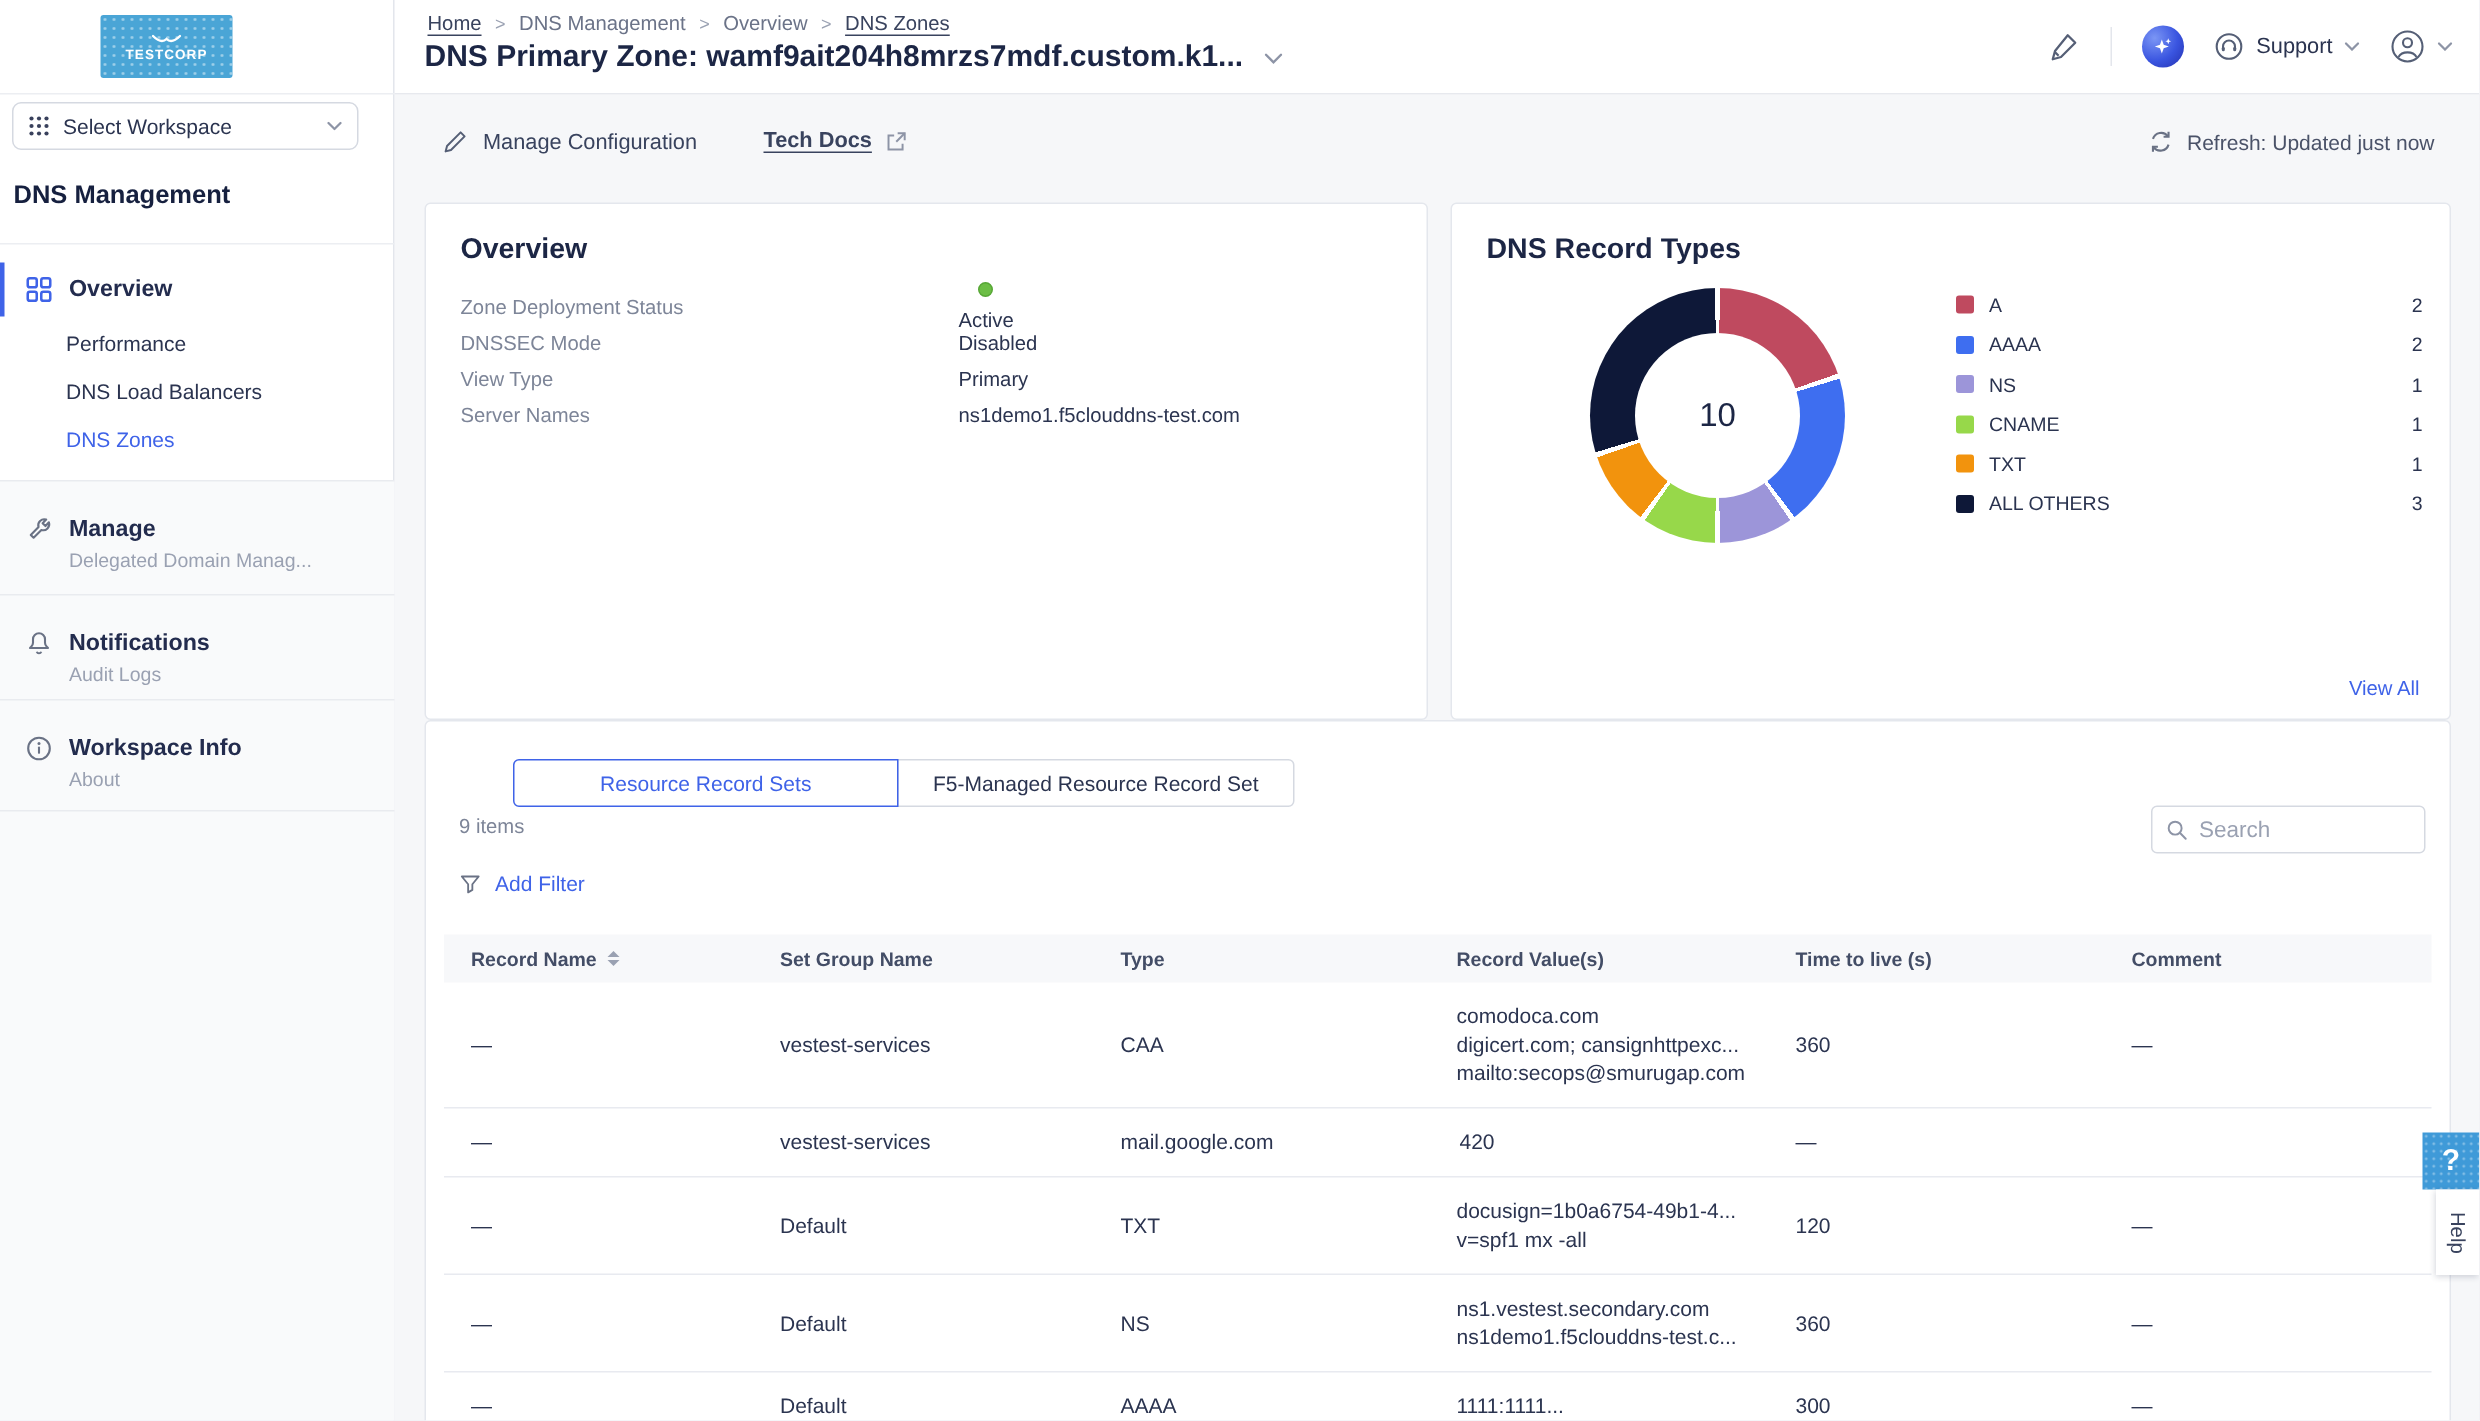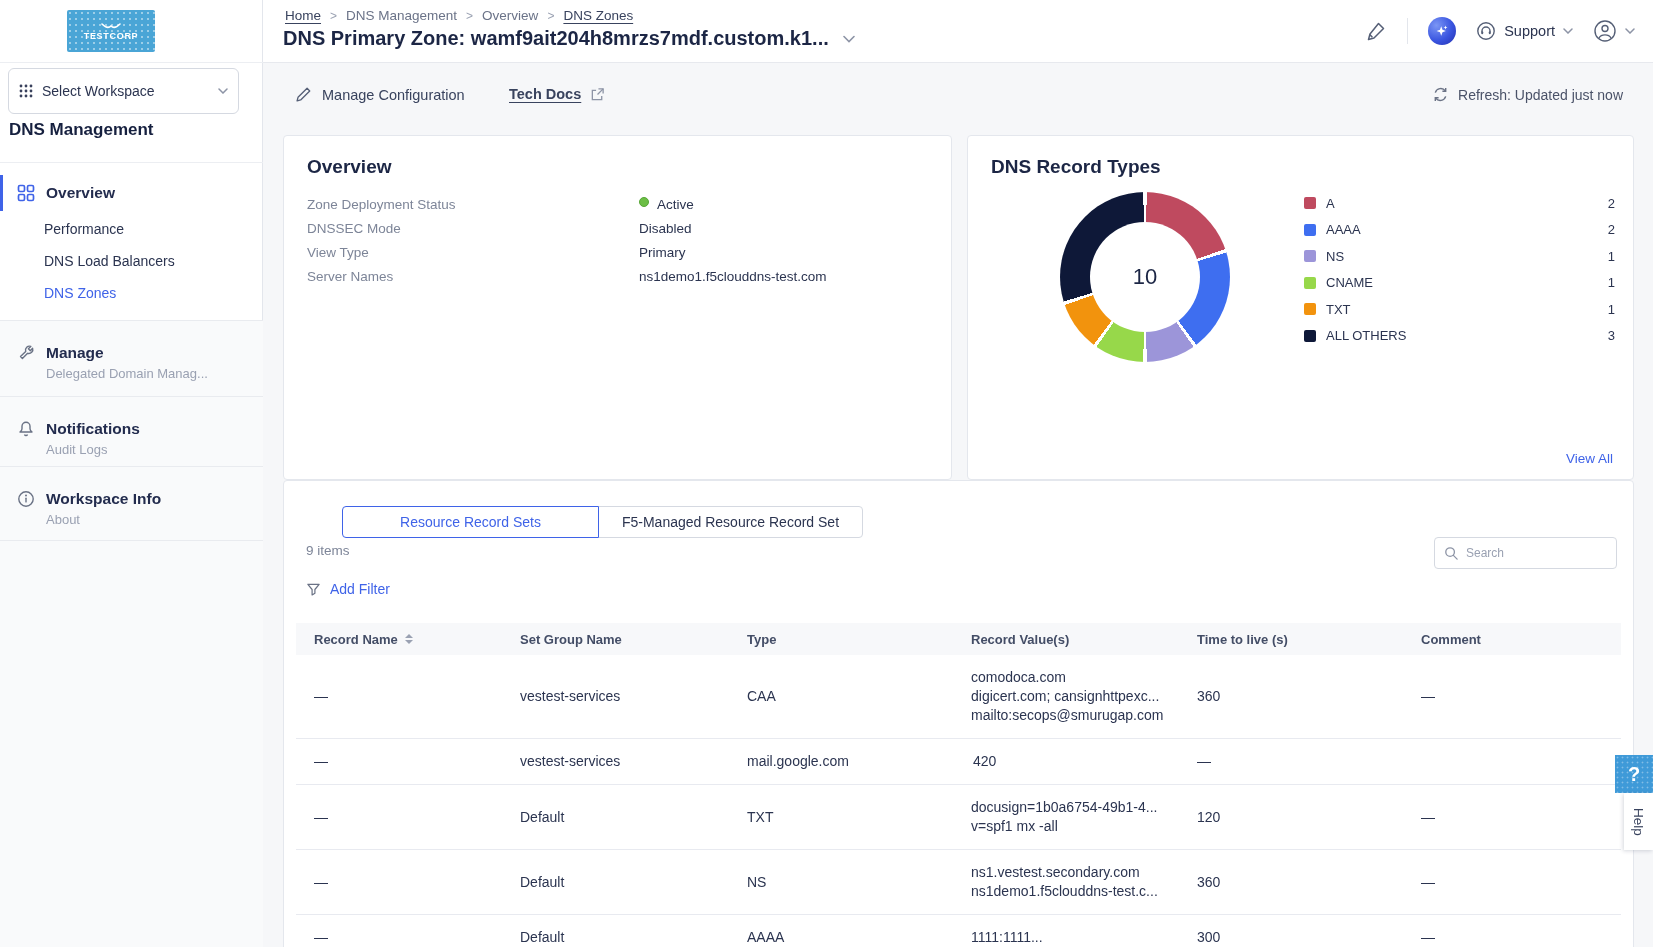--- a/index.html
+++ b/index.html
@@ -9,21 +9,21 @@
 
   
   .sidebar{position:absolute;left:0;top:0;width:263px;height:947px;background:#fff;
     border-right:1px solid #e3e6ec;z-index:3;}
   .logo{position:absolute;left:67px;top:10px;width:88px;height:42px;background:#4aa5d6;
     border-radius:2px;display:flex;flex-direction:column;align-items:center;justify-content:center;overflow:hidden;}
   .logo .dots{position:absolute;inset:0;
     background-image:radial-gradient(rgba(255,255,255,.45) .8px,transparent 1.1px);background-size:6px 6px;}
   .logo-text{font-size:9px;font-weight:bold;color:#fff;letter-spacing:.7px;position:relative;}
   .sidebar-sep{position:absolute;left:0;width:263px;border-top:1px solid #eceef2;}
-  .workspace{position:absolute;left:8px;top:68px;width:231px;height:46px;border:1px solid #d5d9e1;
+  .workspace{position:absolute;left:8px;top:68px;width:231px;height:32px;border:1px solid #d5d9e1;
     border-radius:6px;background:#fff;display:flex;align-items:center;padding:0 10px;gap:9px;cursor:pointer;}
   .workspace-label{font-size:14px;color:#2b3450;flex:1;}
   .side-title{position:absolute;left:9px;top:120px;font-size:17px;font-weight:bold;color:#16203f;}
   .nav-item{position:absolute;left:0;top:174px;width:263px;height:38px;display:flex;
     align-items:center;gap:11px;padding-left:17px;cursor:pointer;}
   .nav-item .bar{position:absolute;left:0;top:1px;width:3px;height:36px;background:#3f63e8;}
   .nav-label{font-size:15.5px;font-weight:bold;color:#232c4e;}
   .sub-item{position:absolute;left:44px;font-size:14px;color:#2b3450;cursor:pointer;}
   .sub-item.active{color:#3f63e8;}
   .side-section{position:absolute;left:0;width:263px;background:#f9fafb;border-top:1px solid #e9ebef;
@@ -59,21 +59,21 @@
   .refresh{position:absolute;top:86px;right:30px;display:flex;gap:9px;align-items:center;
     font-size:14px;color:#4a5268;cursor:pointer;z-index:1;}
 
   
   .card{position:absolute;background:#fff;border:1px solid #e4e7ed;border-radius:4px;}
   .card-title{position:absolute;left:23px;top:20px;font-size:19px;color:#1c2645;}
   .overview-card{left:283px;top:135px;width:669px;height:345px;}
   .fields{position:absolute;left:23px;top:56px;right:20px;}
   .field-row{display:flex;height:24px;align-items:center;}
   .field-label{width:332px;font-size:13.5px;color:#7d8598;}
-  .field-value{font-size:13.5px;color:#2b3450;display:flex;align-items:flex-start;gap:8px;}
+  .field-value{font-size:13.5px;color:#2b3450;display:flex;align-items:center;gap:8px;flex-direction:column;}
   .status-dot{width:10px;height:10px;border-radius:50%;background:#6cbe45;border:1px solid #57a736;}
 
   .records-card{left:967px;top:135px;width:667px;height:345px;}
   .donut{position:absolute;left:92px;top:56px;width:170px;height:170px;border-radius:50%;}
   .donut::after{content:"";position:absolute;inset:30px;background:#fff;border-radius:50%;}
   .donut-num{position:absolute;left:0;top:0;width:170px;height:170px;display:flex;align-items:center;
     justify-content:center;font-size:22px;color:#1c2645;z-index:1;}
   .legend{position:absolute;left:336px;top:54px;width:311px;}
   .legend-item{display:flex;align-items:center;height:26.5px;gap:10px;}
   .legend-swatch{width:12px;height:12px;border-radius:2px;flex:none;}
@@ -85,21 +85,21 @@
   .table-card{left:283px;top:480px;width:1351px;height:520px;}
   .tabs{position:absolute;left:22px;top:25px;display:flex;margin-left:36px;}
   .tab{height:32px;display:flex;align-items:center;justify-content:center;font-size:14px;
     border:1px solid #d5d9e1;color:#2b3450;cursor:pointer;background:#fff;}
   .tab.first{width:257px;border-radius:4px 0 0 4px;}
   .tab.second{width:265px;border-radius:0 4px 4px 0;margin-left:-1px;}
   .tab.active{border:1px solid #3f63e8;color:#3f63e8;z-index:1;}
   .items-count{position:absolute;left:22px;top:62px;font-size:13.5px;color:#7d8598;}
   .search-box{position:absolute;right:16px;top:56px;width:183px;height:32px;border:1px solid #d5d9e1;
     border-radius:4px;display:flex;align-items:center;padding:0 9px;gap:7px;background:#fff;}
-  .search-box input{border:none;outline:none;font-size:12px;color:#2b3450;width:100%;
+  .search-box input{border:none;outline:none;font-size:15px;color:#2b3450;width:100%;
     font-family:"Liberation Sans",sans-serif;}
   .search-box input::placeholder{color:#9aa1b2;}
   .add-filter{position:absolute;left:22px;top:100px;display:flex;align-items:center;gap:9px;
     font-size:14px;color:#3f63e8;cursor:pointer;}
   .tablewrap{position:absolute;left:12px;top:142px;width:1325px;}
   .thead{display:flex;height:32px;background:#f7f8fa;align-items:center;padding-left:18px;}
   .th{font-size:13px;font-weight:bold;color:#434d66;display:flex;align-items:center;}
   .trow{display:flex;border-bottom:1px solid #e8eaf0;padding-left:18px;cursor:pointer;}
   .cell{padding:13px 14px 13px 0;font-size:14px;color:#2b3450;display:flex;flex-direction:column;
     justify-content:center;line-height:19px;}

